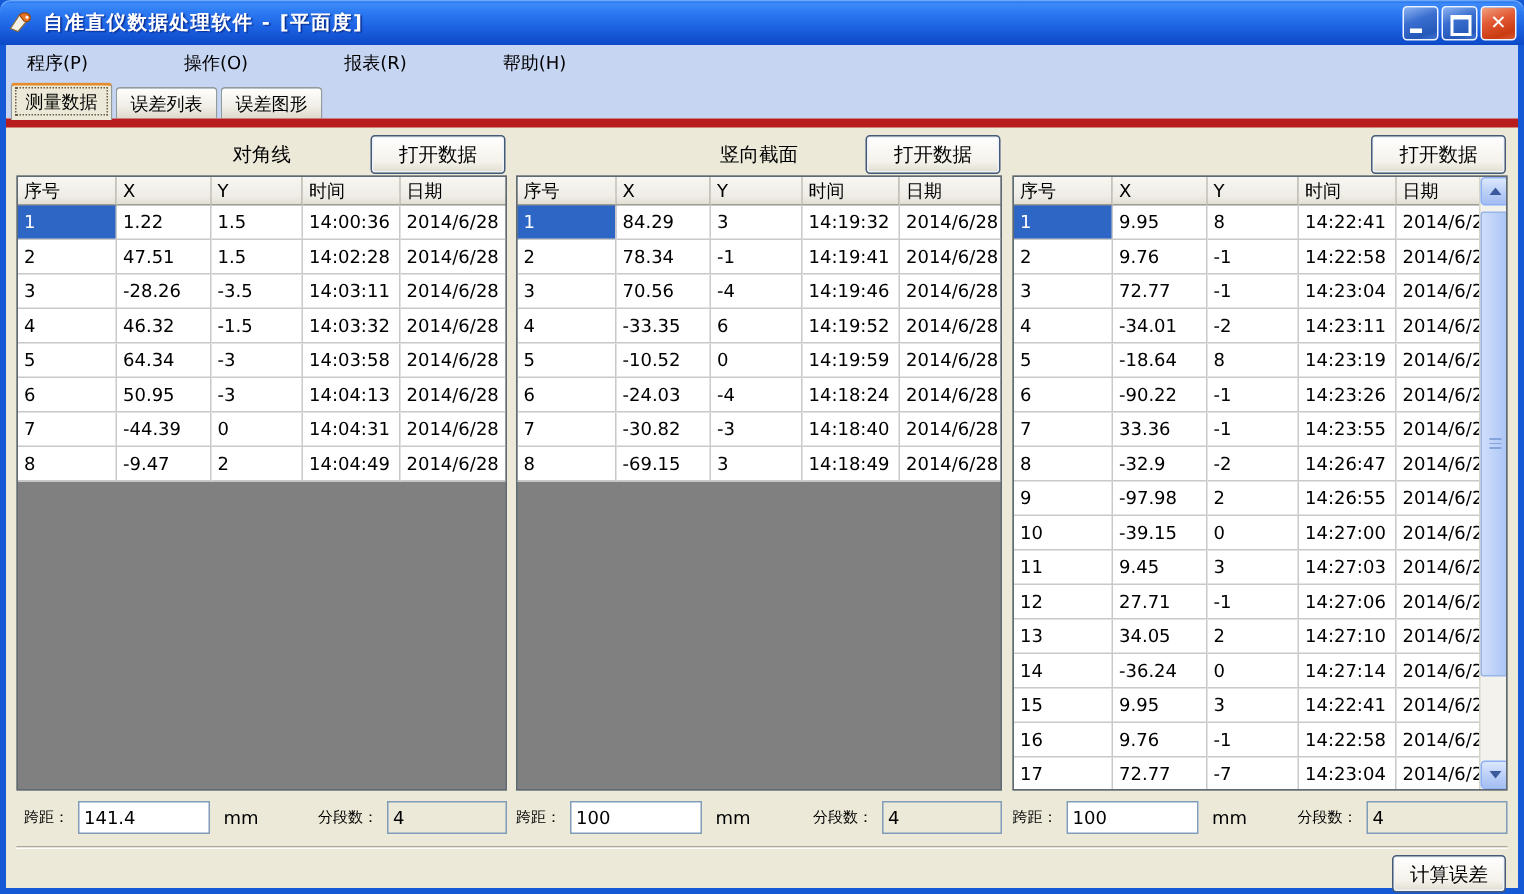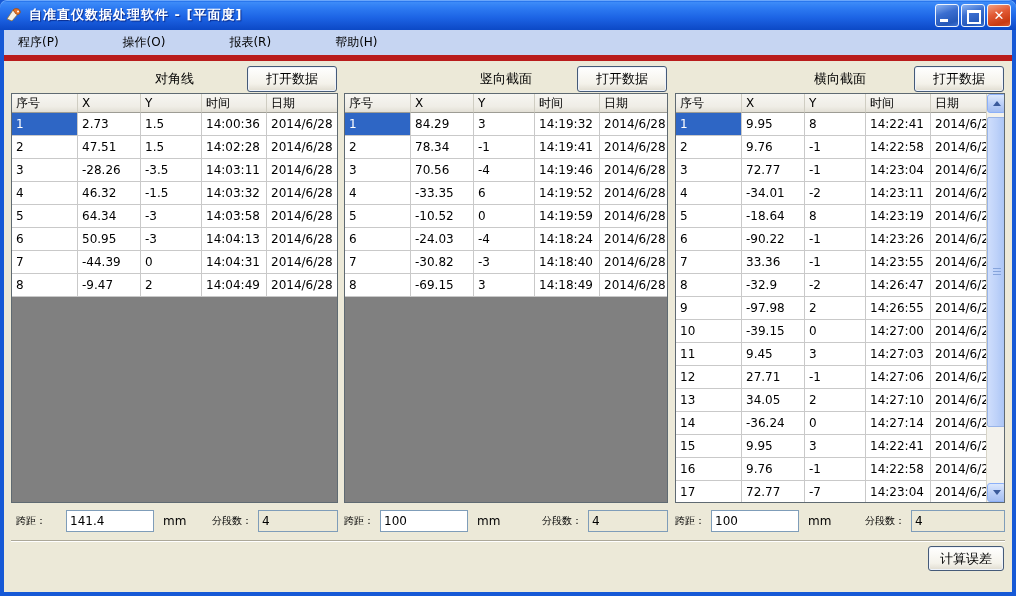--- a/index.html
+++ b/index.html
@@ -112,40 +112,45 @@
 
   <div class="frame">
 
     <div class="menubar">
       <span class="menu-item">程序(P)</span>
       <span class="menu-item">操作(O)</span>
       <span class="menu-item">报表(R)</span>
       <span class="menu-item">帮助(H)</span>
     </div>
 
+    <div class="tabstrip">
+      <div class="tab active">测量数据</div>
+      <div class="tab">误差列表</div>
+      <div class="tab">误差图形</div>
+    </div>
 
     <div class="tabpage">
 
       <div class="panel" style="left:7px;width:327px;">
         <div class="panel-hdr">
           <div class="panel-title">对角线</div>
           <div class="open-btn">打开数据</div>
         </div>
         <div class="tbl">
           <div class="rows">
               <div class="trow thead">
                 <div class="tcell">序号</div>
                 <div class="tcell">X</div>
                 <div class="tcell">Y</div>
                 <div class="tcell">时间</div>
                 <div class="tcell">日期</div>
               </div>
               <div class="trow">
                 <div class="tcell sel">1</div>
-                <div class="tcell">2.73</div>
+                <div class="tcell">1.22</div>
                 <div class="tcell">1.5</div>
                 <div class="tcell">14:00:36</div>
                 <div class="tcell">2014/6/28</div>
               </div>
               <div class="trow">
                 <div class="tcell">2</div>
                 <div class="tcell">47.51</div>
                 <div class="tcell">1.5</div>
                 <div class="tcell">14:02:28</div>
                 <div class="tcell">2014/6/28</div>
@@ -265,21 +270,20 @@
                 <div class="tcell">3</div>
                 <div class="tcell">14:18:49</div>
                 <div class="tcell">2014/6/28</div>
               </div>
             </div>
         </div>
       </div>
 
       <div class="panel" style="left:671px;width:330px;">
         <div class="panel-hdr">
-          <div class="panel-title">横向截面</div>
           <div class="open-btn">打开数据</div>
         </div>
         <div class="tbl has-scroll">
           <div class="rows">
               <div class="trow thead">
                 <div class="tcell">序号</div>
                 <div class="tcell">X</div>
                 <div class="tcell">Y</div>
                 <div class="tcell">时间</div>
                 <div class="tcell">日期</div>
@@ -413,21 +417,21 @@
               </div>
             <div class="sb-btn sb-down">
                 <div class="arr down"></div>
               </div>
           </div>
         </div>
       </div>
 
       <div class="fgroup" style="left:12px;width:322px;">
         <span class="flabel">跨距：</span>
-        <input class="finput" style="width: 80px; margin-left: 20px;" value="141.4">
+        <input class="finput" style="width: 80px; margin-left: 6px;" value="141.4">
         <span class="funit">mm</span>
         <span class="seg">
           <span class="flabel">分段数：</span>
           <input class="finput ro" style="width: 72px; margin-left: 6px;" value="4">
         </span>
       </div>
       <div class="fgroup" style="left:340px;width:324px;">
         <span class="flabel">跨距：</span>
         <input class="finput" style="width: 80px; margin-left: 6px;" value="100">
         <span class="funit">mm</span>

